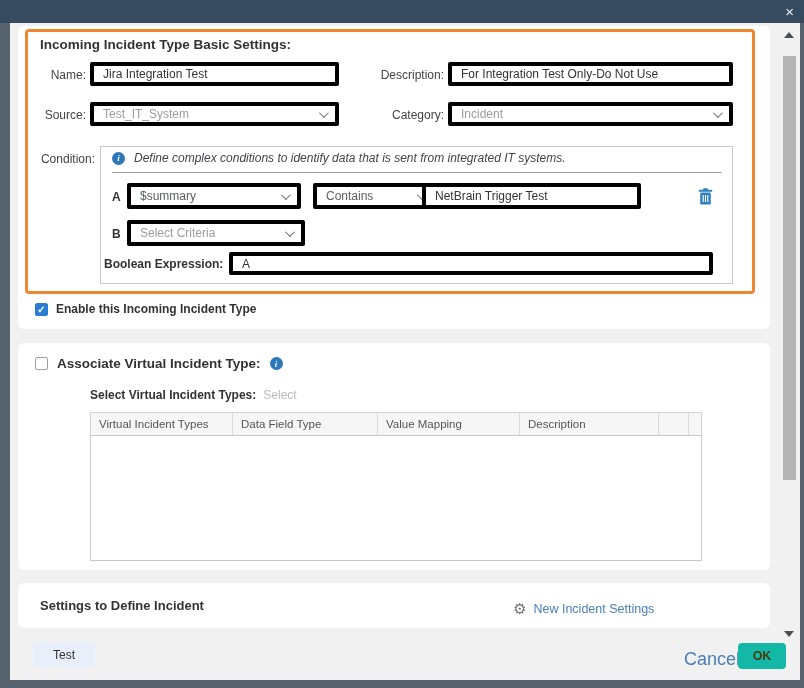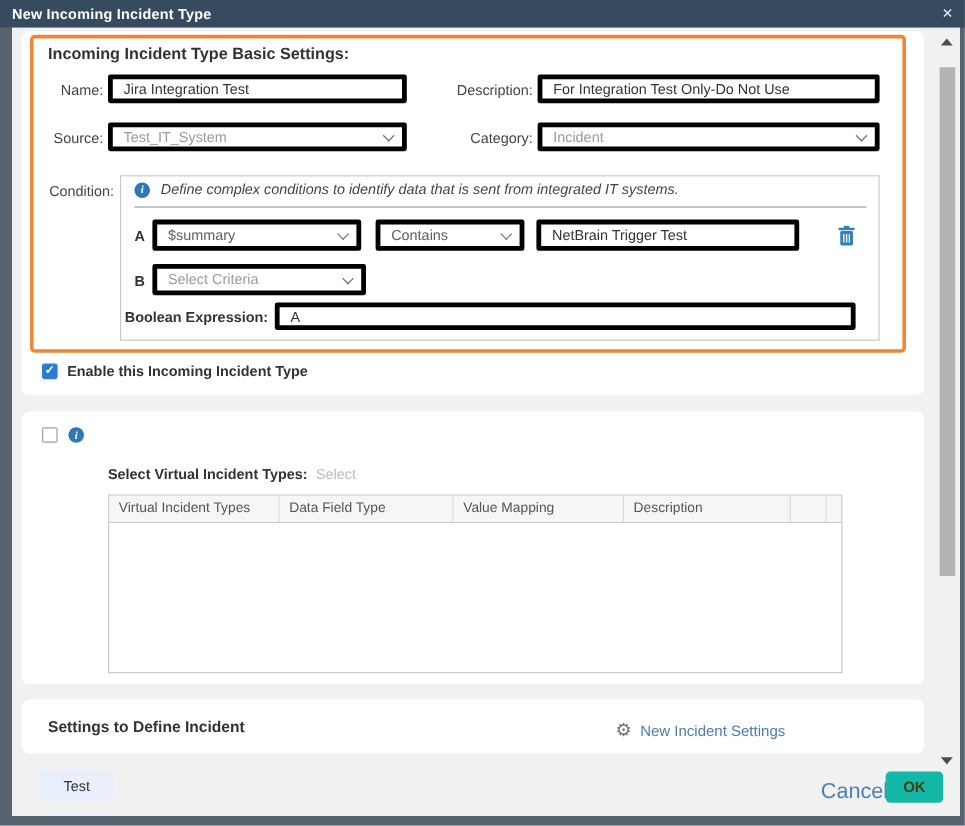--- a/index.html
+++ b/index.html
@@ -121,21 +121,20 @@
   .sb-track { left:781px; top:25px; width:16px; height:617px; background:#f1f1f2; }
   .sb-thumb { left:783px; top:56px; width:13px; height:424px; background:#b4b4b4; }
   .arrow-up, .arrow-down { width:0; height:0; border-left:5px solid transparent; border-right:5px solid transparent; }
   .arrow-up   { left:784px; top:32px;  border-bottom:6px solid #4a4f54; }
   .arrow-down { left:784px; top:631px; border-top:6px solid #4a4f54; }
 </style>
 </head>
 <body>
 
 <div class="abs titlebar">
-  <span class="title">New Incoming Incident Type</span>
   <span class="close">×</span>
 </div>
 
 <div class="abs dialog-bg"></div>
 
 <div class="abs card card1"></div>
 <div class="abs orange-box"></div>
 
 <div class="abs h-bold" style="left:40px; top:37px;">Incoming Incident Type Basic Settings:</div>
 
@@ -169,21 +168,21 @@
 
 <div class="abs rowlabel" style="left:112px; top:190px;">A</div>
 <div class="abs select" style="left:127px; top:183px; width:174px; height:26px;">
   <span class="sel-dark">$summary</span>
   <span class="chev"></span>
 </div>
 <div class="abs select" style="left:313px; top:183px; width:124px; height:26px;">
   <span class="sel-dark">Contains</span>
   <span class="chev"></span>
 </div>
-<div class="abs input" style="left:447px; top:183px; width:219px; height:26px;">
+<div class="abs input" style="left:422px; top:183px; width:219px; height:26px;">
   <span>NetBrain Trigger Test</span>
 </div>
 <svg class="abs trash-btn" style="left:698px; top:188px;" viewBox="0 0 15 17">
   <rect x="2.2" y="4.5" width="10.6" height="12" rx="1.2" fill="#2f80c0"></rect>
   <rect x="0.8" y="1.8" width="13.4" height="2" rx="0.6" fill="#2f80c0"></rect>
   <rect x="5.2" y="0.2" width="4.6" height="2" rx="0.6" fill="#2f80c0"></rect>
   <line x1="5.2" y1="7" x2="5.2" y2="14" stroke="#fff" stroke-width="1.1"></line>
   <line x1="7.5" y1="7" x2="7.5" y2="14" stroke="#fff" stroke-width="1.1"></line>
   <line x1="9.8" y1="7" x2="9.8" y2="14" stroke="#fff" stroke-width="1.1"></line>
 </svg>
@@ -201,20 +200,21 @@
 
 <div class="abs inline-row" style="left:35px; top:302px; gap:8px;">
   <span class="cb cb-checked">✓</span>
   <span class="cb-label-bold">Enable this Incoming Incident Type</span>
 </div>
 
 <div class="abs card card2"></div>
 
 <div class="abs inline-row" style="left:35px; top:356px; gap:9px;">
   <span class="cb cb-empty"></span>
+  <span class="h-bold">Associate Virtual Incident Type:</span>
   <span class="info-icon">i</span>
 </div>
 
 <div class="abs inline-row" style="left:90px; top:388px; gap:7px;">
   <span class="cb-label-bold">Select Virtual Incident Types:</span>
   <span class="select-action">Select</span>
 </div>
 
 <div class="abs vtable">
   <div class="thead">

